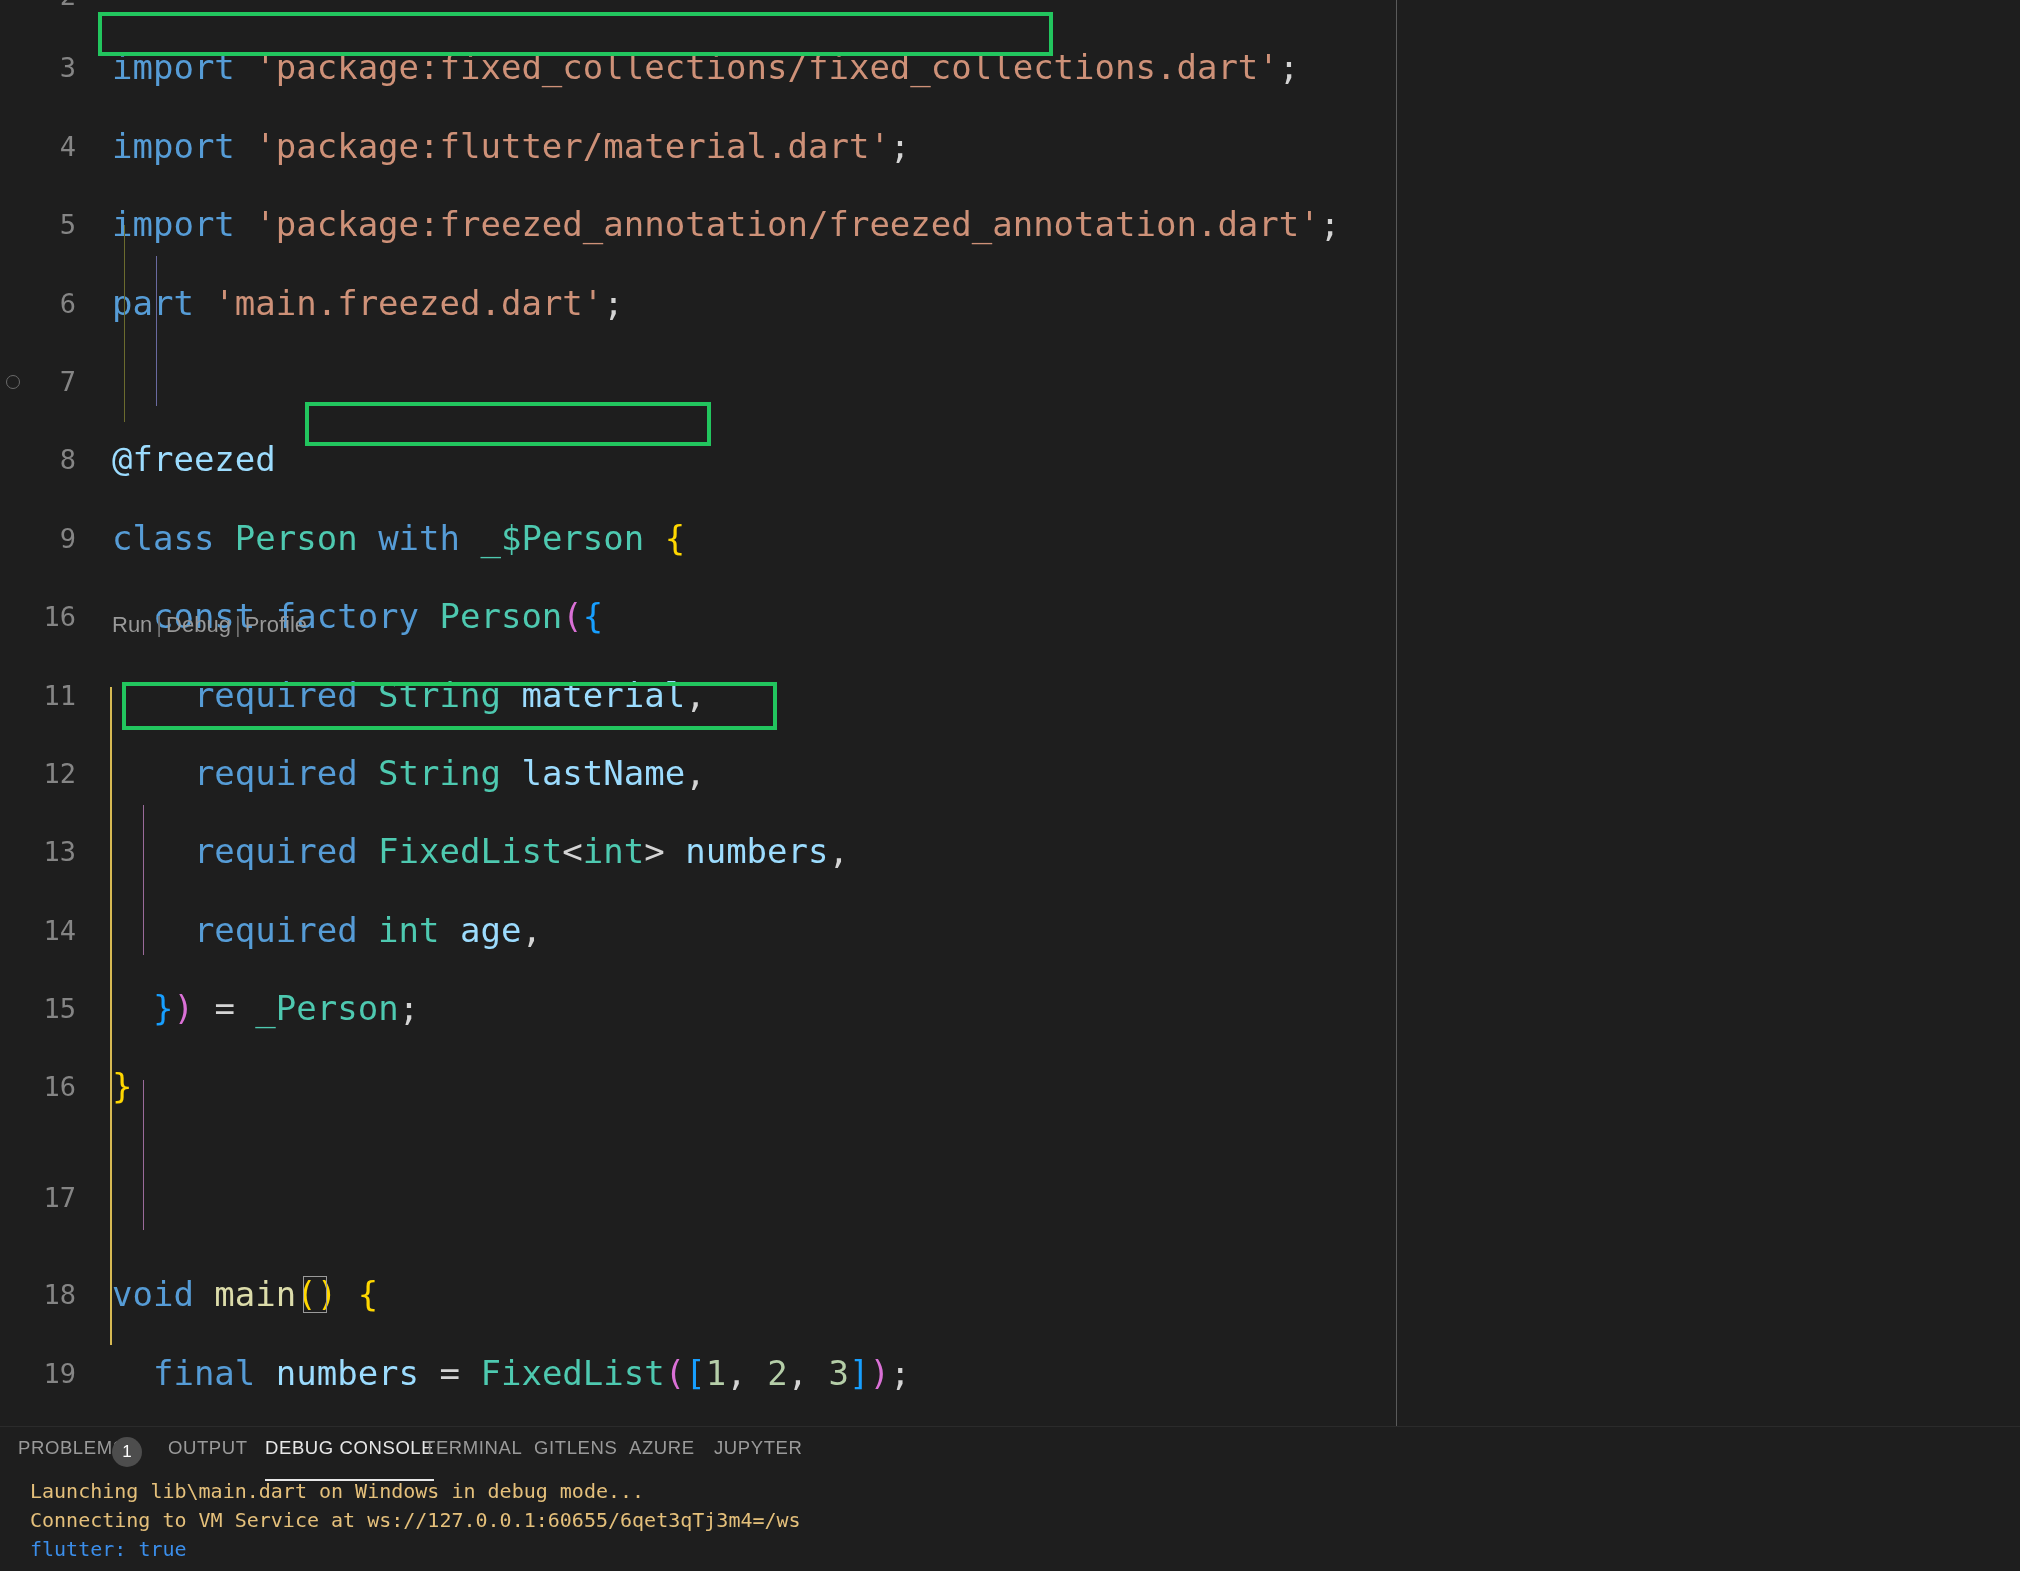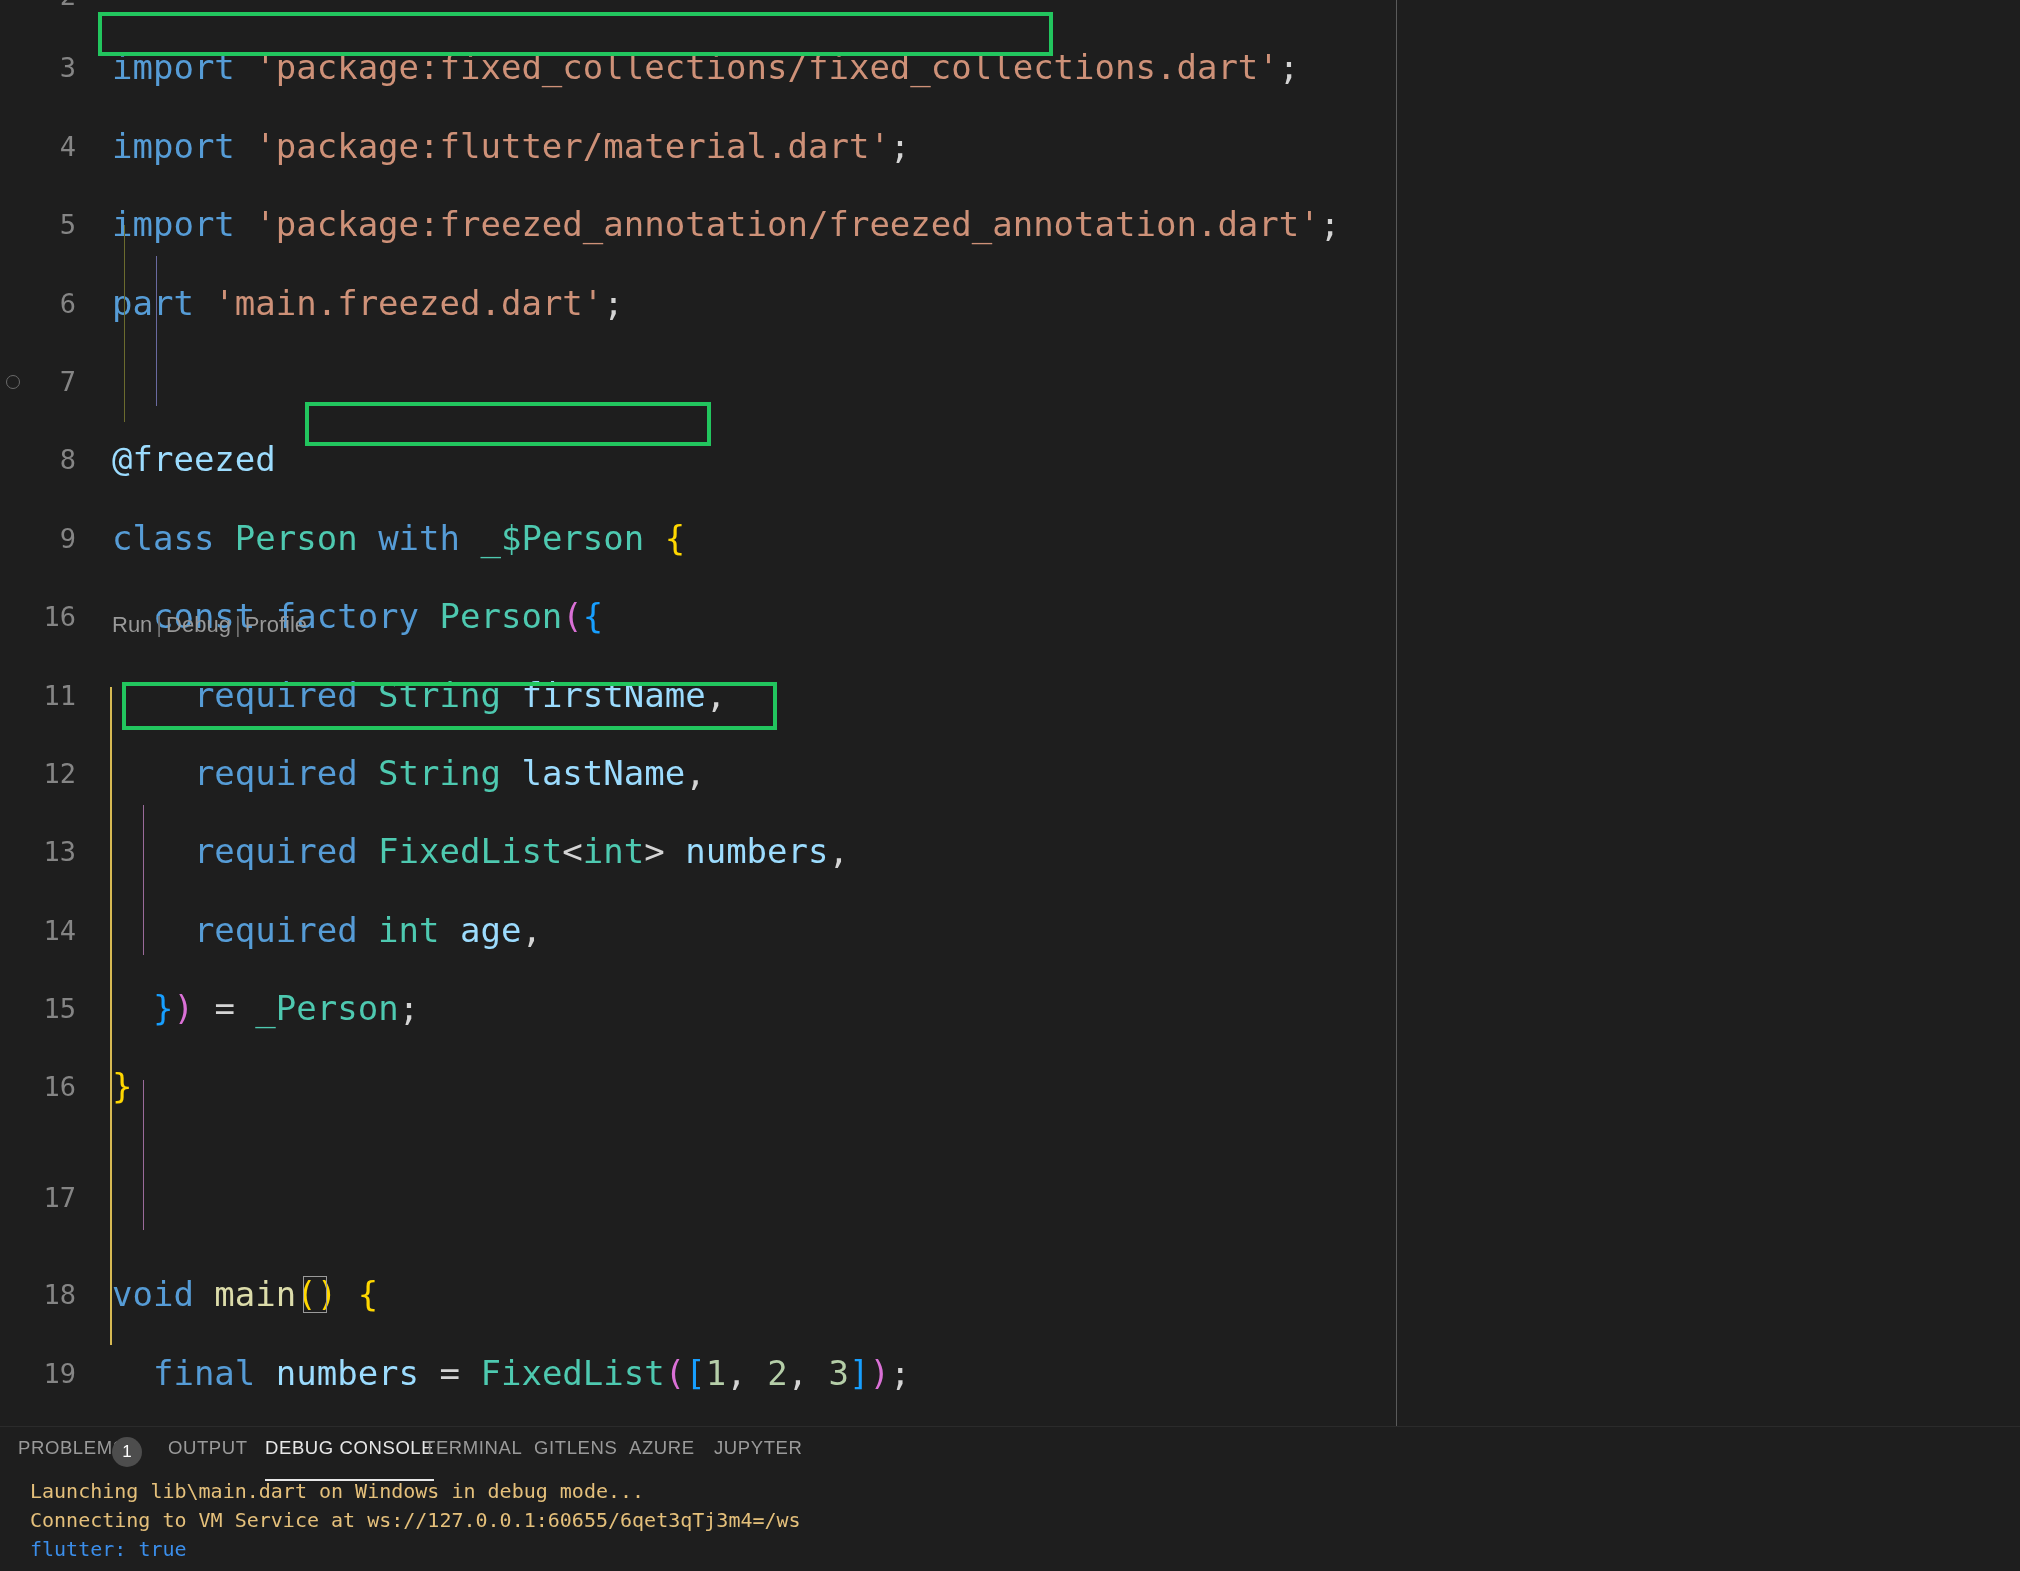--- a/index.html
+++ b/index.html
@@ -233,21 +233,21 @@
       <span class="ltext"><span class="kw">class</span><span class="type"> Person</span><span class="kw"> with</span><span class="type"> _$Person</span><span class="b-yellow"> {</span></span>
     </div>
 
     <div class="row" style="top:282px;">
       <span class="lnum">16</span>
       <span class="ltext"><span class="kw">  const factory</span><span class="type"> Person</span><span class="b-pink">(</span><span class="b-blue">{</span></span>
     </div>
 
     <div class="row" style="top:321px;">
       <span class="lnum">11</span>
-      <span class="ltext"><span class="kw">    required</span><span class="type"> String</span><span class="ident"> firstName</span><span class="punct">,</span></span>
+      <span class="ltext"><span class="kw">    required</span><span class="type"> String</span><span class="ident"> material</span><span class="punct">,</span></span>
     </div>
 
     <div class="row" style="top:360px;">
       <span class="lnum">12</span>
       <span class="ltext"><span class="kw">    required</span><span class="type"> String</span><span class="ident"> lastName</span><span class="punct">,</span></span>
     </div>
 
     <div class="row" style="top:399px;">
       <span class="lnum">13</span>
       <span class="ltext"><span class="kw">    required</span><span class="type"> FixedList</span><span class="punct">&lt;</span><span class="type">int</span><span class="punct">&gt;</span><span class="ident"> numbers</span><span class="punct">,</span></span>

